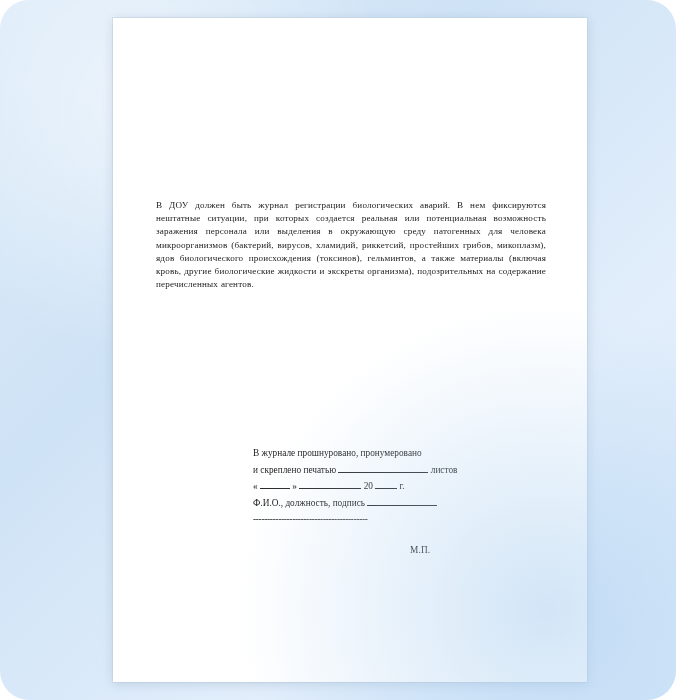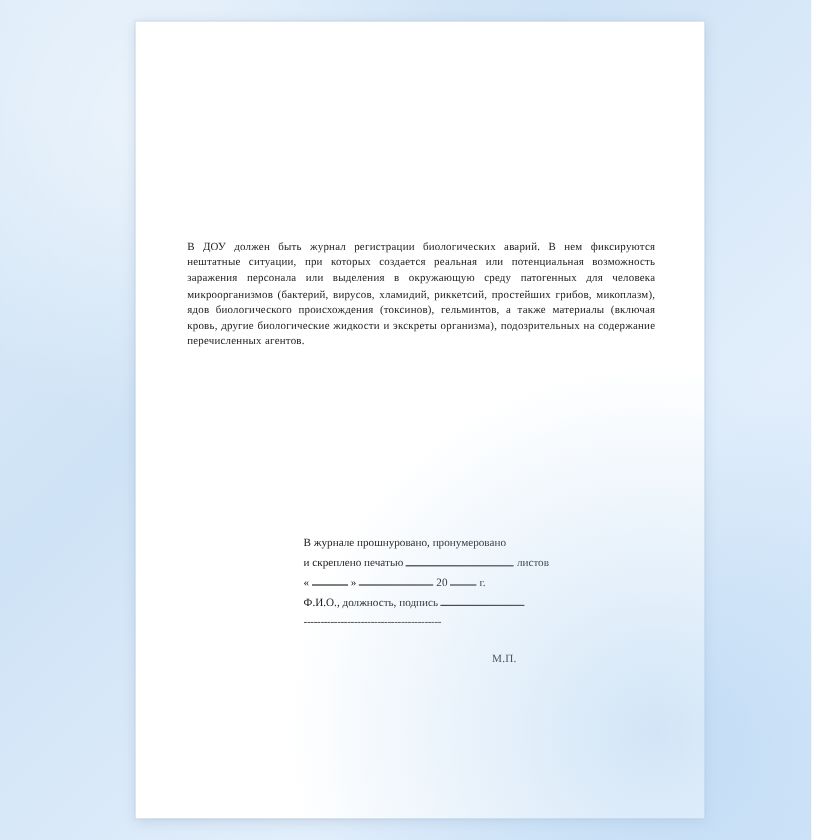--- a/index.html
+++ b/index.html
@@ -12,20 +12,21 @@
     overflow: hidden;
     font-family: "Liberation Serif", serif;
     background: #ffffff;
   }
   .stage {
     position: relative;
     width: 676px;
     height: 700px;
     background: linear-gradient(135deg, #dbeaf8 0%, #cfe3f6 35%, #e2eefb 70%, #d6e8fa 100%);
     overflow: hidden;
+    border-radius: 29px;
   }
   .stage::before {
     content: "";
     position: absolute;
     left: -120px;
     top: -160px;
     width: 520px;
     height: 520px;
     background: radial-gradient(circle at 50% 50%, rgba(255,255,255,0.55), rgba(255,255,255,0) 68%);
     pointer-events: none;

